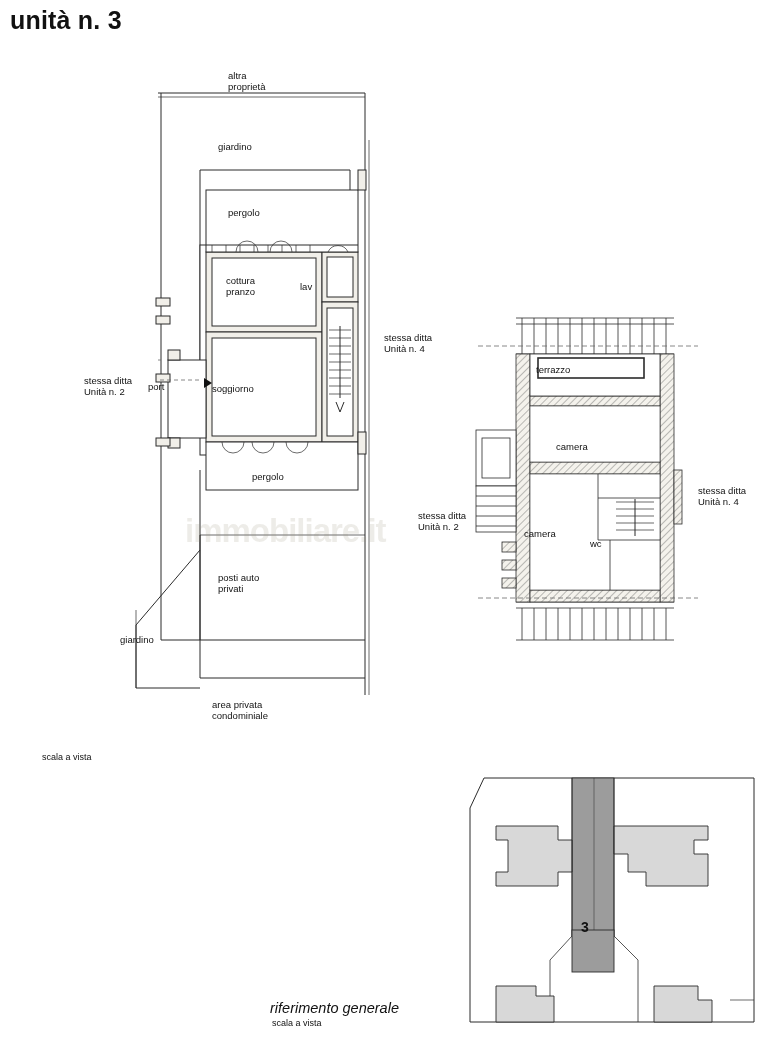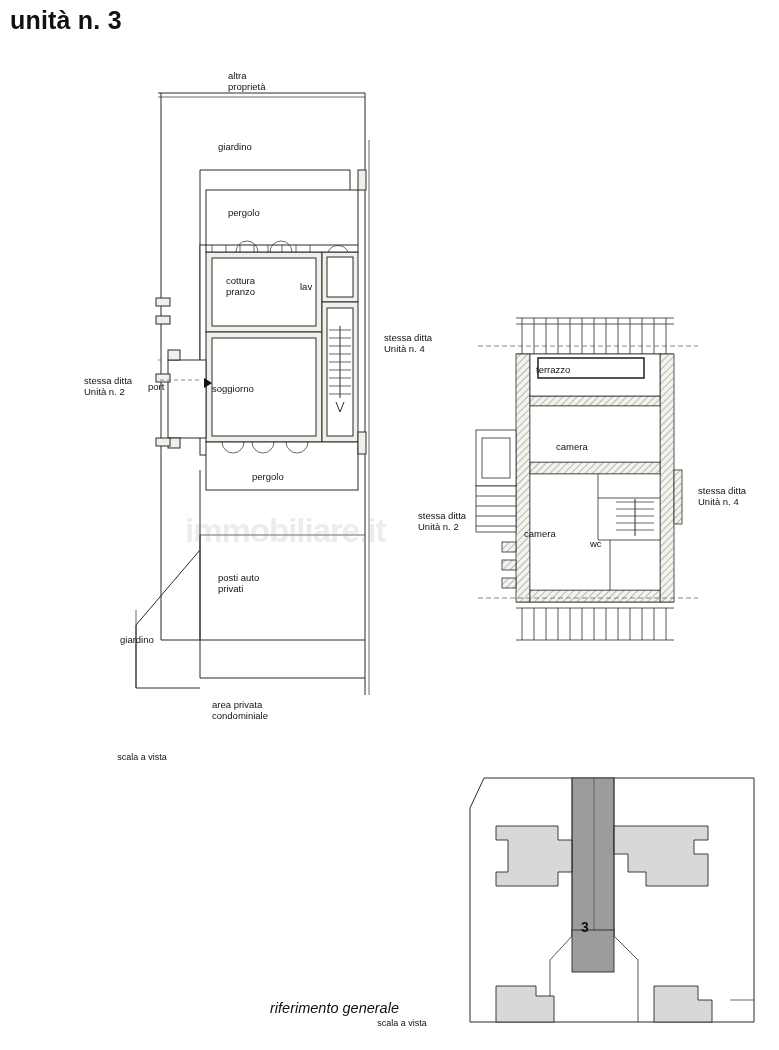--- a/index.html
+++ b/index.html
@@ -38,21 +38,20 @@
     white-space: pre-line;
   }
   .lbl.left { text-align: left; }
   .lbl.big {
     font-size: 14.5px;
     line-height: 17px;
   }
   .lbl.sub {
     font-size: 9px;
     line-height: 10px;
-    text-align: center;
   }
 
   
   .watermark {
     position: absolute;
     left: 185px;
     top: 512px;
     width: 400px;
     font-size: 33px;
     font-weight: bold;

